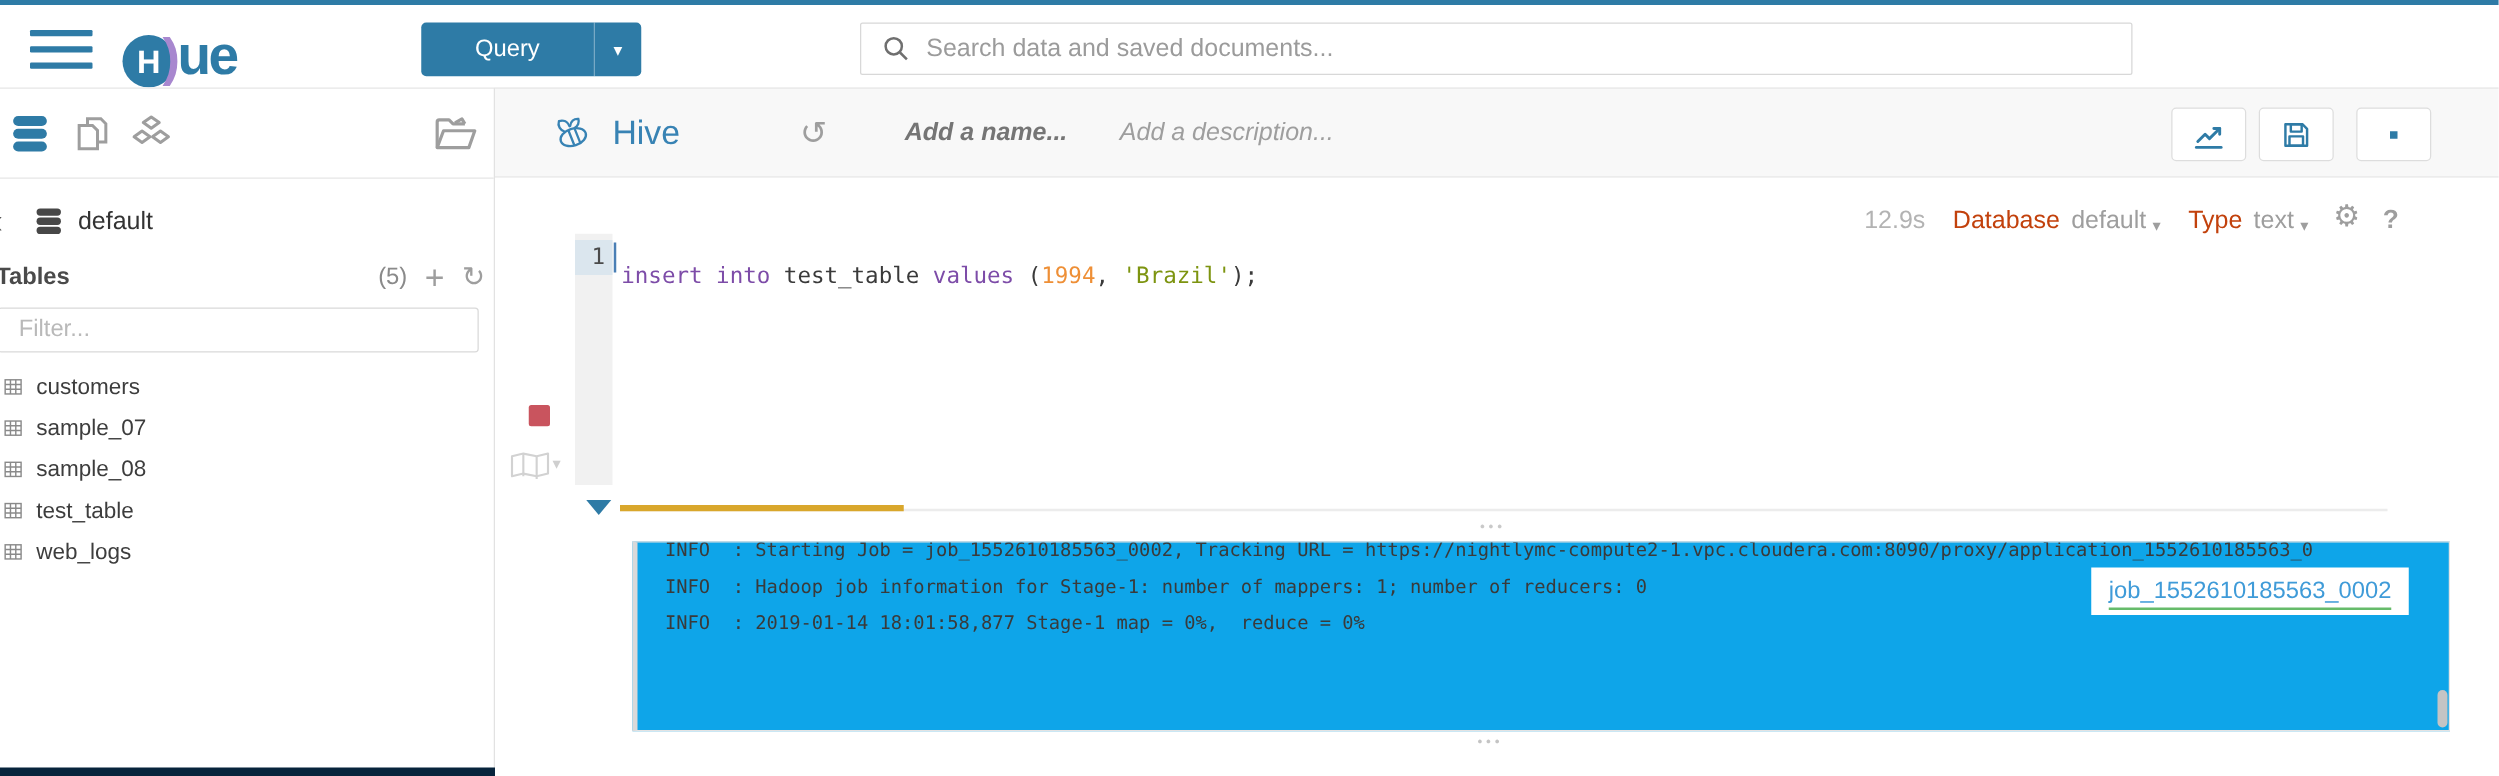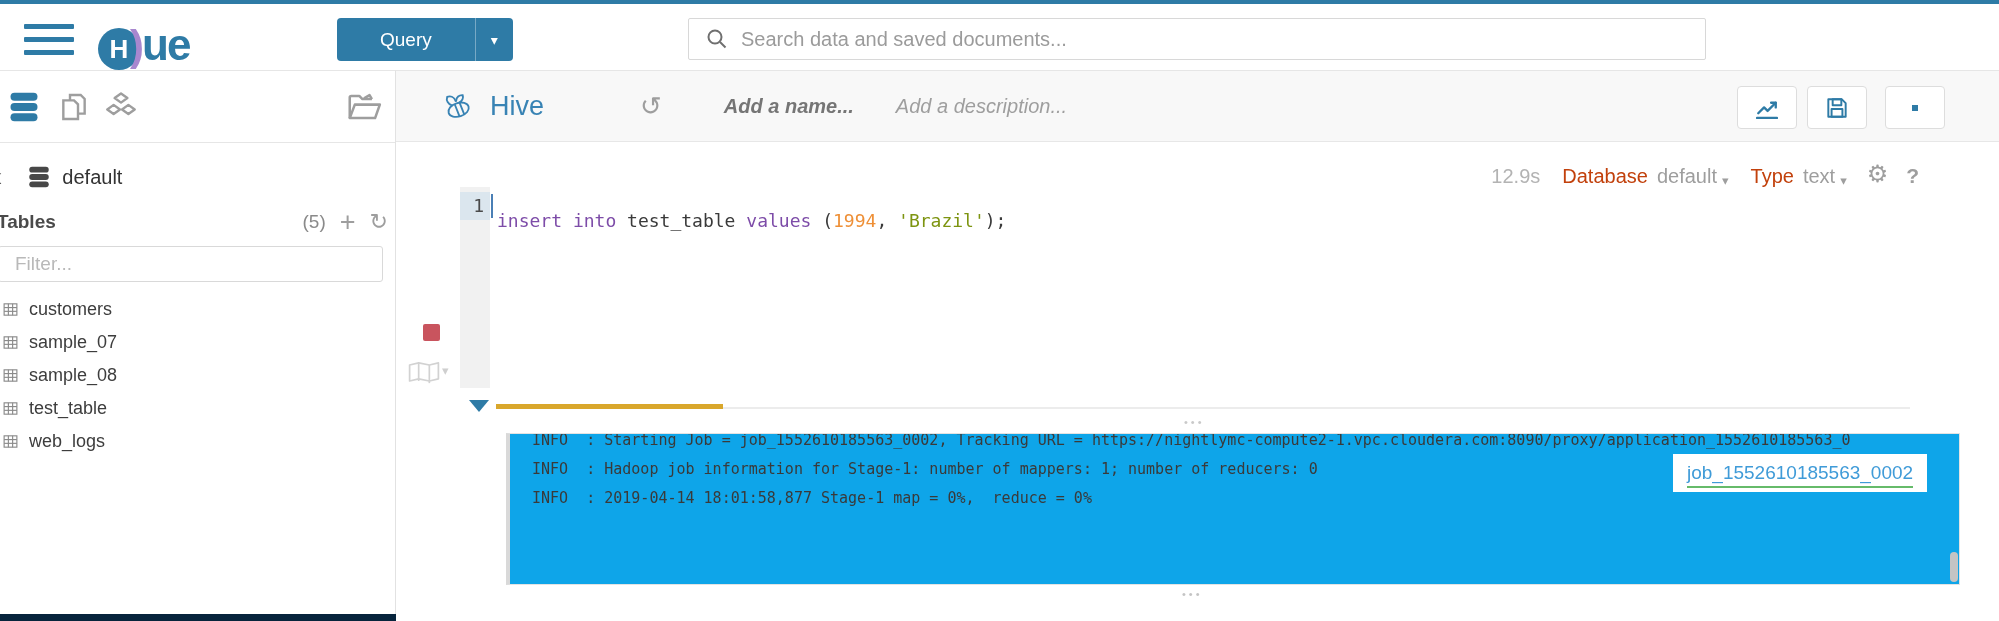--- a/index.html
+++ b/index.html
@@ -345,21 +345,21 @@
 
     <div id="snippet-caret" class="abs"></div>
     <div id="progress-track" class="abs"></div>
     <div id="progress-bar" class="abs"></div>
     <div id="top-dots" class="abs">•••</div>
 
     <div id="log-panel">
       <div id="log-body">
         <div class="log-line">INFO  : Starting Job = job_1552610185563_0002, Tracking URL = https://nightlymc-compute2-1.vpc.cloudera.com:8090/proxy/application_1552610185563_0</div>
         <div class="log-line">INFO  : Hadoop job information for Stage-1: number of mappers: 1; number of reducers: 0</div>
-        <div class="log-line">INFO  : 2019-04-14 18:01:58,877 Stage-1 map = 0%,  reduce = 0%</div>
+        <div class="log-line">INFO  : 2019-01-14 18:01:58,877 Stage-1 map = 0%,  reduce = 0%</div>
       </div>
       <div id="job-badge">
         <a>job_1552610185563_0002</a>
       </div>
       <div id="log-scrollbar"></div>
     </div>
     <div id="bottom-dots" class="abs">•••</div>
   </div>
 
 </div>

